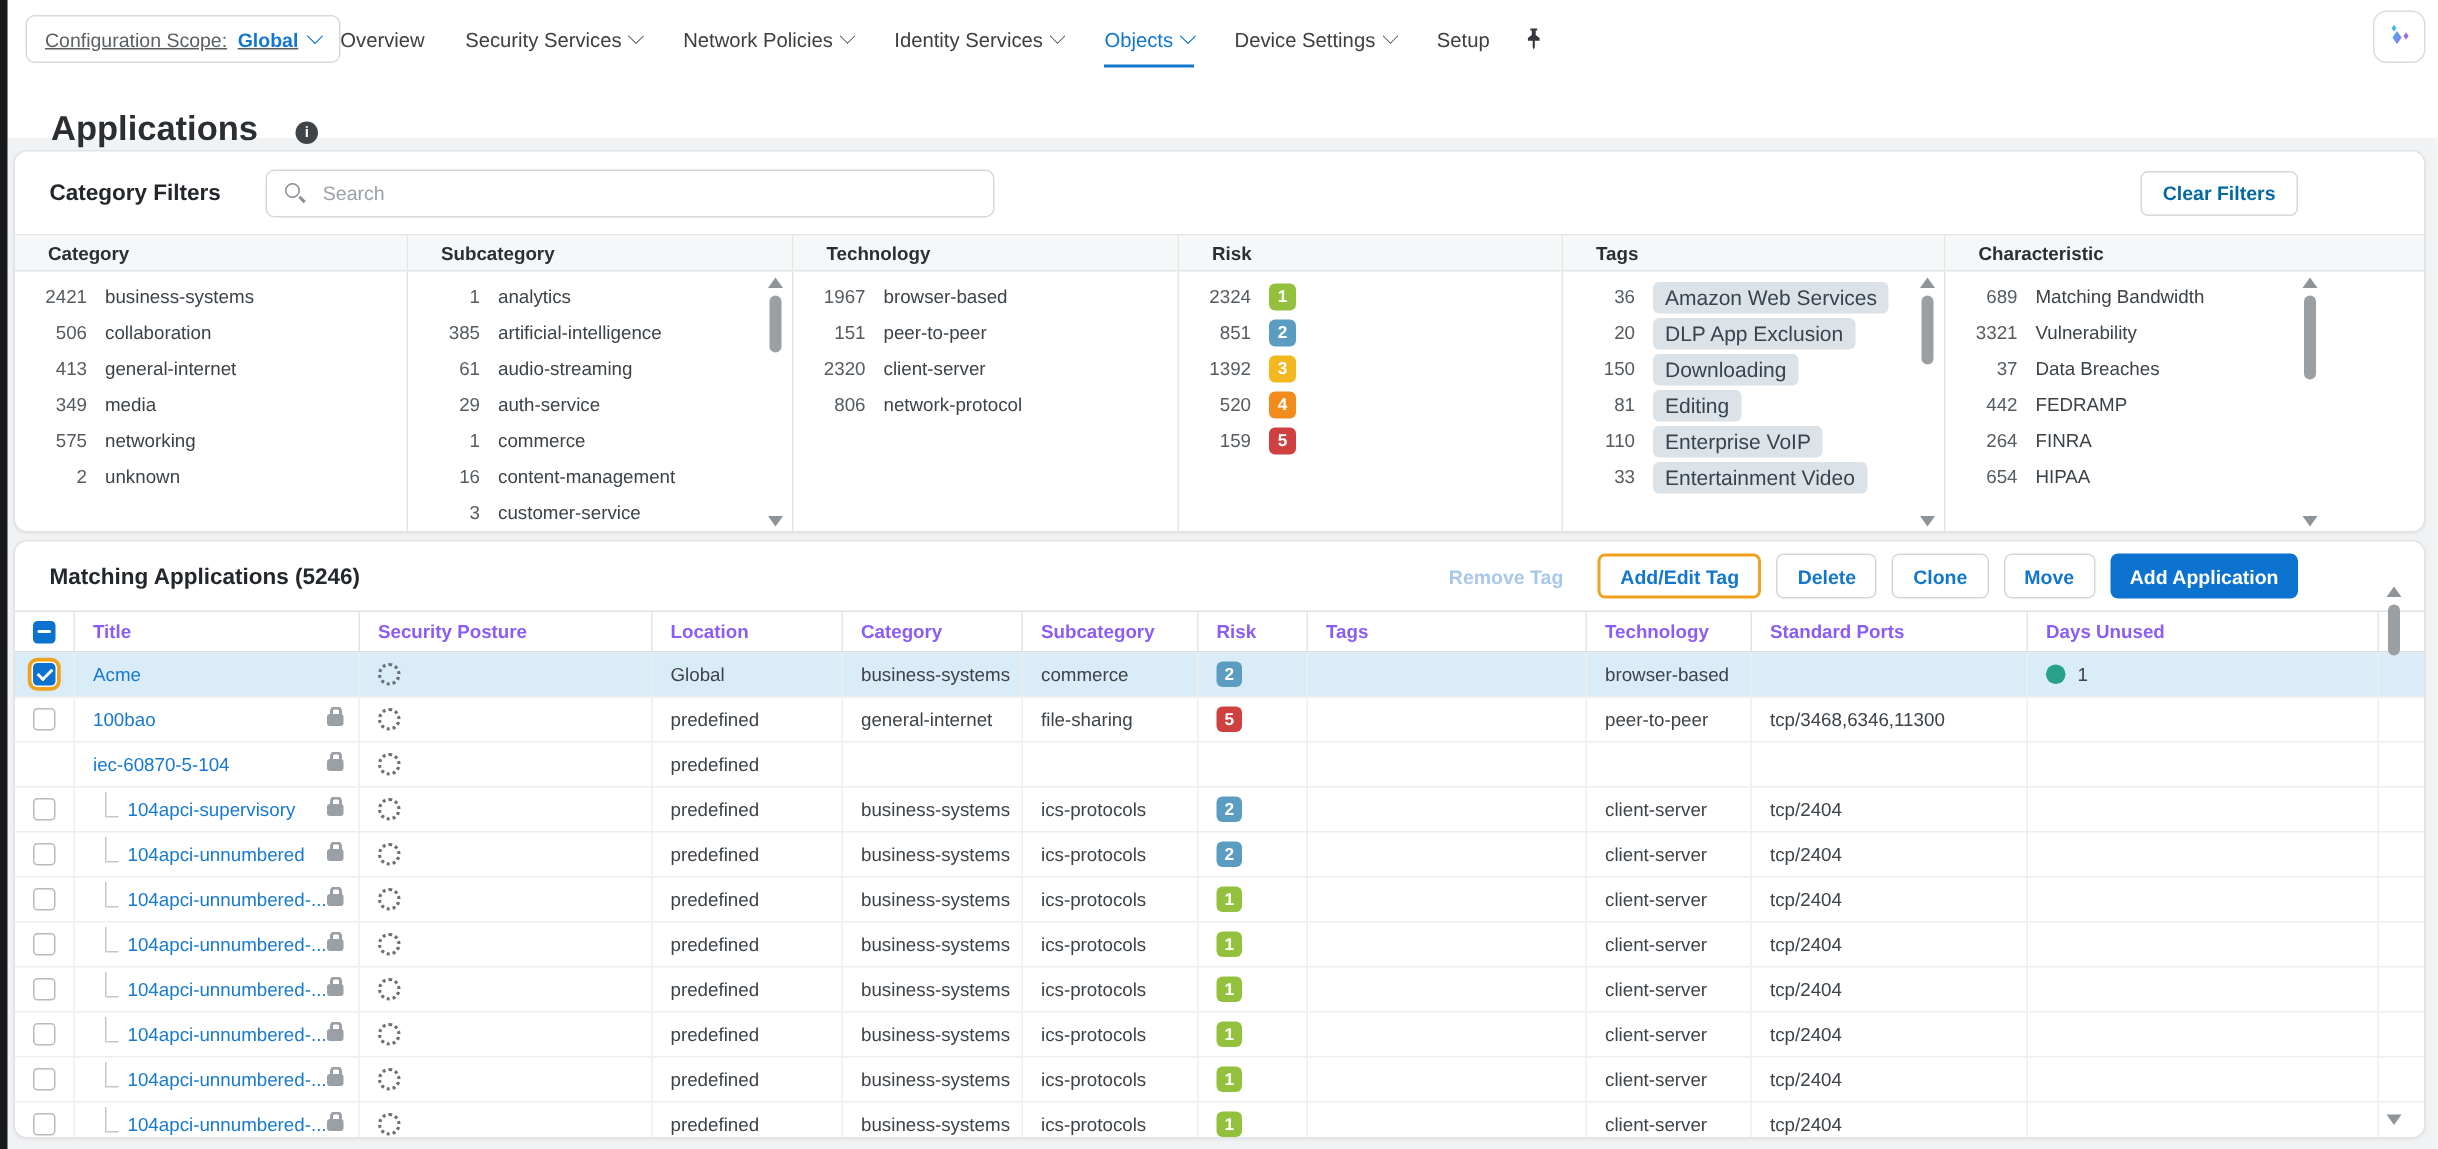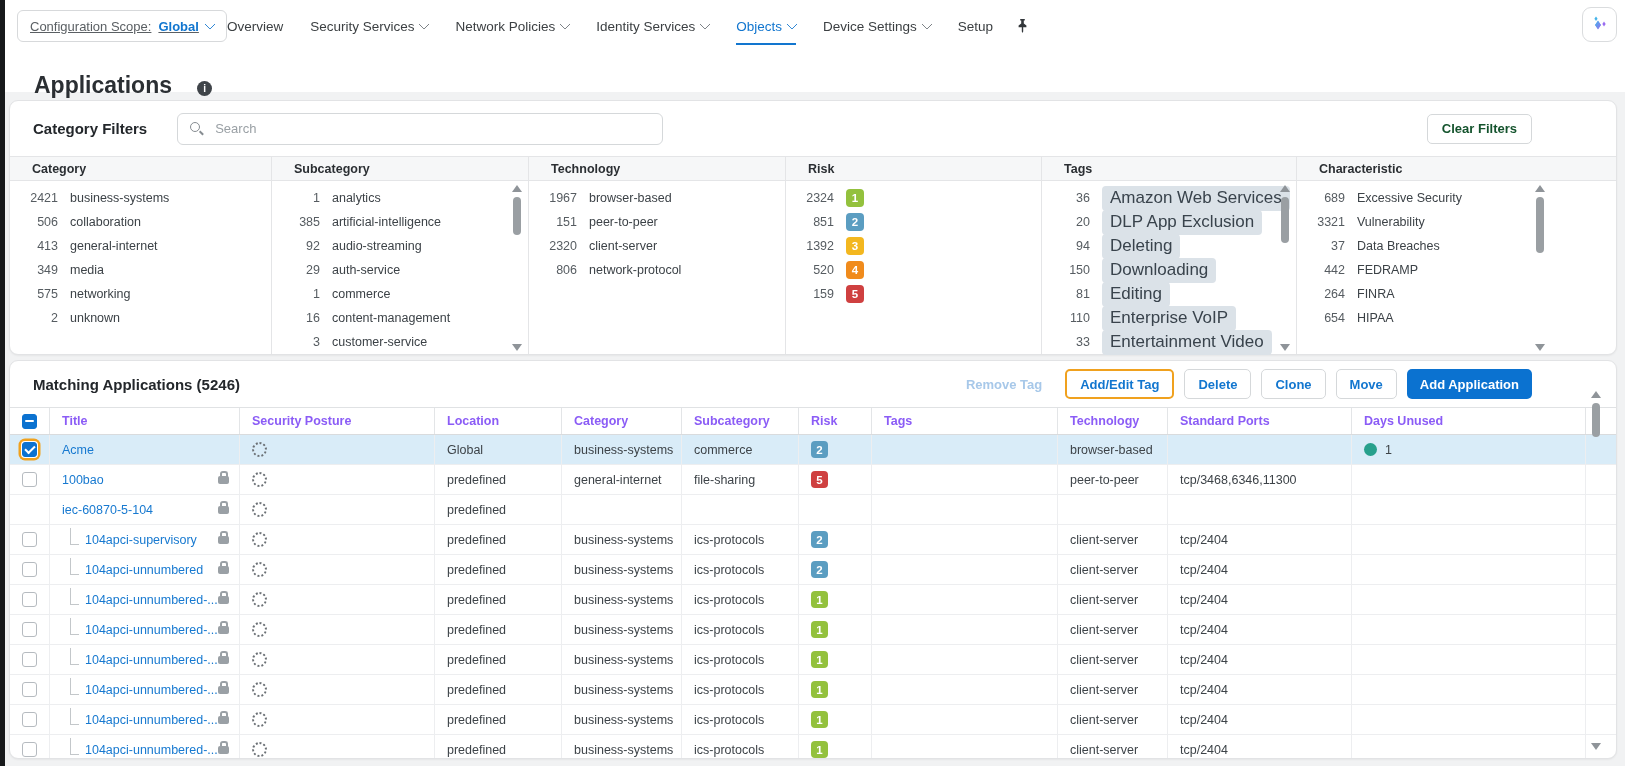--- a/index.html
+++ b/index.html
@@ -43,34 +43,34 @@
   .filters-header{height:55px;display:flex;align-items:center;padding:0 84px 0 23px;}
   .section-title{font-size:15px;font-weight:bold;color:#23272b;margin:0;white-space:nowrap;}
   .searchbox{margin-left:30px;width:462px;height:30px;border:1px solid #d5d8da;border-radius:6px;
     display:flex;align-items:center;padding:0 11px;gap:9px;background:#fff;}
   .mag{position:relative;width:15px;height:15px;flex:0 0 auto;}
   .mag::before{content:'';position:absolute;width:8px;height:8px;border:1.6px solid #878d92;border-radius:50%;left:1px;top:1px;}
   .mag::after{content:'';position:absolute;width:5px;height:1.7px;background:#878d92;transform:rotate(45deg);left:10px;top:11px;}
   .searchbox input{border:none;outline:none;flex:1;font-size:13px;color:#333;font-family:"Liberation Sans",sans-serif;background:transparent;}
   .searchbox input::placeholder{color:#9aa0a5;}
   .btn-outline{margin-left:auto;height:30px;padding:0 14px;border:1px solid #d5d8da;border-radius:5px;
-    background:#fff;color:#14532d;font-size:13px;font-weight:600;font-family:"Liberation Sans",sans-serif;cursor:pointer;white-space:nowrap;}
+    background:#fff;color:#0369a1;font-size:13px;font-weight:600;font-family:"Liberation Sans",sans-serif;cursor:pointer;white-space:nowrap;}
 
   
   #filter-grid{display:grid;grid-template-columns:262px 257px 257px 256px 255px 1fr;
     border-top:1px solid #e4e5e7;height:196px;}
   .filter-col{border-right:1px solid #e4e5e7;position:relative;min-width:0;}
   .filter-col.last{border-right:none;}
   .fcol-header{background:#f6f7f8;border-bottom:1px solid #e4e5e7;height:23px;display:flex;align-items:center;
     padding-left:22px;font-size:12.5px;font-weight:bold;color:#2b2f33;}
   .fcol-list{padding-top:5px;}
   .filter-item{display:flex;align-items:center;height:24px;font-size:12.5px;color:#3c4247;cursor:pointer;}
   .fi-count{width:48px;text-align:right;color:#565c61;flex:0 0 auto;}
   .fi-label{margin-left:12px;white-space:nowrap;}
-  .tag-pill{margin-left:12px;background:#dbe2e8;border-radius:4px;padding:2px 8px 3px;font-size:17px;color:#39434c;white-space:nowrap;}
+  .tag-pill{margin-left:12px;background:#dbe2e8;border-radius:4px;padding:2px 8px 3px;font-size:14px;color:#39434c;white-space:nowrap;}
   .risk-badge{margin-left:12px;width:18px;height:18px;border-radius:4px;color:#fff;font-size:11.5px;font-weight:bold;
     display:flex;align-items:center;justify-content:center;flex:0 0 auto;}
   .risk-badge.sm{width:17px;height:17px;margin-left:0;}
 
   
   .col-scrollbar{position:absolute;top:28px;bottom:3px;right:5px;width:13px;display:flex;flex-direction:column;align-items:center;}
   .filter-col.last .col-scrollbar{right:70px;}
   .sb-arrow{width:0;height:0;border-left:5px solid transparent;border-right:5px solid transparent;cursor:pointer;}
   .sb-arrow.up{border-bottom:7px solid #8f9499;}
   .sb-arrow.down{border-top:7px solid #8f9499;position:absolute;bottom:0;}
@@ -224,21 +224,21 @@
         <div class="fcol-list">
           <div class="filter-item">
             <span class="fi-count">1</span>
             <span class="fi-label">analytics</span>
           </div>
           <div class="filter-item">
             <span class="fi-count">385</span>
             <span class="fi-label">artificial-intelligence</span>
           </div>
           <div class="filter-item">
-            <span class="fi-count">92</span>
+            <span class="fi-count">61</span>
             <span class="fi-label">audio-streaming</span>
           </div>
           <div class="filter-item">
             <span class="fi-count">29</span>
             <span class="fi-label">auth-service</span>
           </div>
           <div class="filter-item">
             <span class="fi-count">1</span>
             <span class="fi-label">commerce</span>
           </div>
@@ -308,24 +308,20 @@
         <div class="fcol-list">
           <div class="filter-item">
             <span class="fi-count">36</span>
             <span class="tag-pill">Amazon Web Services</span>
           </div>
           <div class="filter-item">
             <span class="fi-count">20</span>
             <span class="tag-pill">DLP App Exclusion</span>
           </div>
           <div class="filter-item">
-            <span class="fi-count">94</span>
-            <span class="tag-pill">Deleting</span>
-          </div>
-          <div class="filter-item">
             <span class="fi-count">150</span>
             <span class="tag-pill">Downloading</span>
           </div>
           <div class="filter-item">
             <span class="fi-count">81</span>
             <span class="tag-pill">Editing</span>
           </div>
           <div class="filter-item">
             <span class="fi-count">110</span>
             <span class="tag-pill">Enterprise VoIP</span>
@@ -339,21 +335,21 @@
           <div class="sb-arrow up"></div>
           <div class="sb-thumb" style="height: 46px;"></div>
           <div class="sb-arrow down"></div>
         </div>
       </div>
       <div class="filter-col last">
         <div class="fcol-header">Characteristic</div>
         <div class="fcol-list">
           <div class="filter-item">
             <span class="fi-count">689</span>
-            <span class="fi-label">Excessive Security</span>
+            <span class="fi-label">Matching Bandwidth</span>
           </div>
           <div class="filter-item">
             <span class="fi-count">3321</span>
             <span class="fi-label">Vulnerability</span>
           </div>
           <div class="filter-item">
             <span class="fi-count">37</span>
             <span class="fi-label">Data Breaches</span>
           </div>
           <div class="filter-item">

